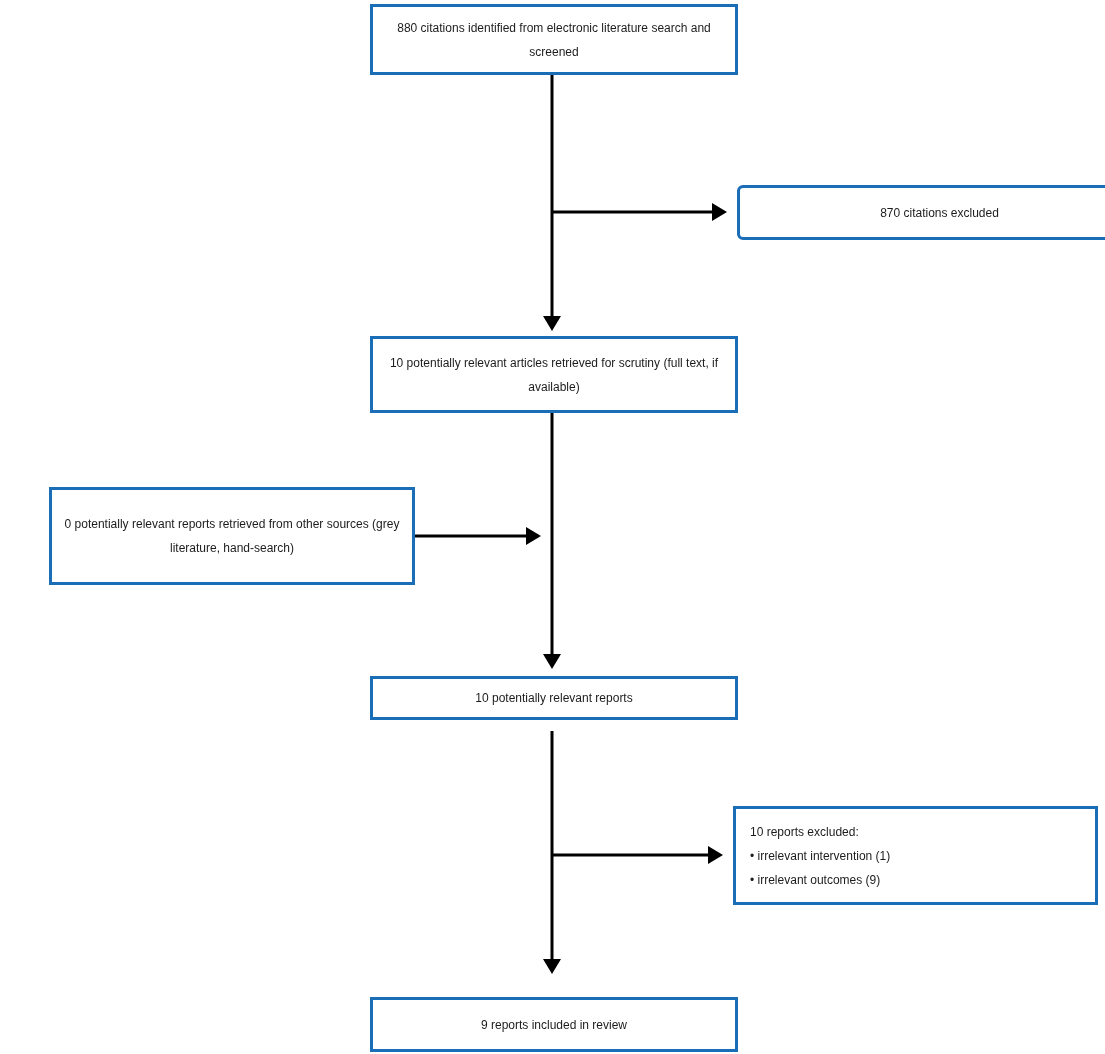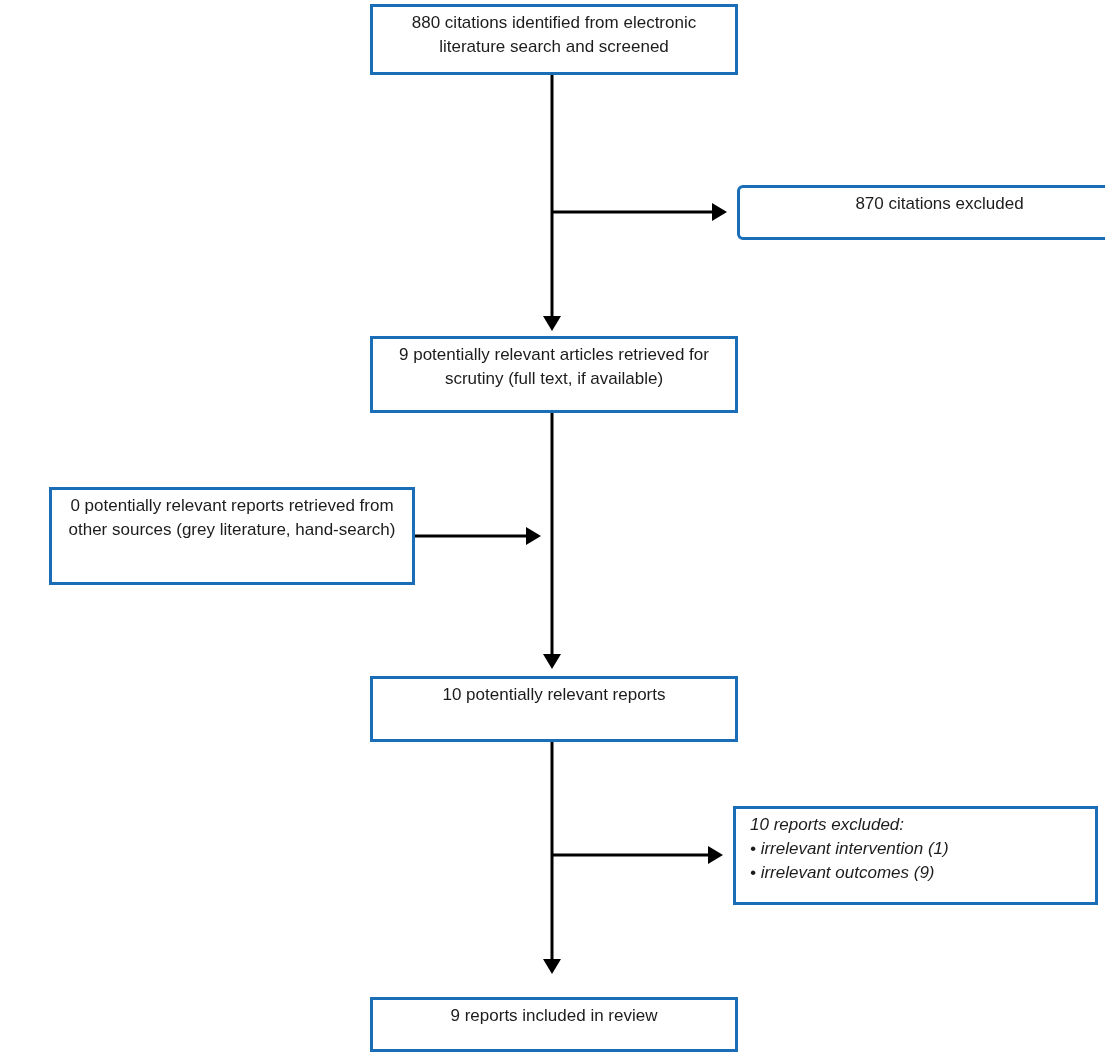--- a/index.html
+++ b/index.html
@@ -22,38 +22,38 @@
     width: 1105px;
     height: 1054px;
     pointer-events: none;
   }
   .node {
     position: absolute;
     box-sizing: border-box;
     border: 3px solid #1a6eb8;
     background: #ffffff;
     display: flex;
-    align-items: flex-start;
+    align-items: center;
     justify-content: center;
     text-align: center;
     color: #1c1c1c;
-    font-size: 17px;
+    font-size: 12px;
     line-height: 24px;
     padding: 4px 10px;
   }
   .node-text {
     white-space: pre-line;
   }
   .node-identified   { left: 370px; top: 4px;   width: 368px; height: 71px; }
   .node-excluded-citations { left: 737px; top: 185px; width: 405px; height: 55px; border-radius: 6px; }
   .node-retrieved    { left: 370px; top: 336px; width: 368px; height: 77px; }
   .node-other-sources{ left: 2px;   top: 487px; width: 366px; height: 98px; margin-left: 47px; }
-  .node-relevant     { left: 370px; top: 676px; width: 368px; height: 66px; }
+  .node-relevant     { left: 370px; top: 676px; width: 368px; height: 44px; }
   .node-excluded-reports { left: 733px; top: 806px; width: 365px; height: 99px;
-                           justify-content: flex-start; text-align: left; padding-left: 14px; font-style: italic; }
+                           justify-content: flex-start; text-align: left; padding-left: 14px; }
   .node-included     { left: 370px; top: 997px; width: 368px; height: 55px; }
 </style>
 </head>
 <body>
 
 <div class="canvas">
 
   <svg class="arrow-layer" width="1105" height="1054" viewBox="0 0 1105 1054" xmlns="http://www.w3.org/2000/svg" aria-hidden="true">
 
     <g>
@@ -89,21 +89,21 @@
 
   <div class="node node-identified">
     <span class="node-text">880 citations identified from electronic literature search and screened</span>
   </div>
 
   <div class="node node-excluded-citations">
     <span class="node-text">870 citations excluded</span>
   </div>
 
   <div class="node node-retrieved">
-    <span class="node-text">9 potentially relevant articles retrieved for scrutiny (full text, if available)</span>
+    <span class="node-text">10 potentially relevant articles retrieved for scrutiny (full text, if available)</span>
   </div>
 
   <div class="node node-other-sources">
     <span class="node-text">0 potentially relevant reports retrieved from other sources (grey literature, hand-search)</span>
   </div>
 
   <div class="node node-relevant">
     <span class="node-text">10 potentially relevant reports</span>
   </div>
 

